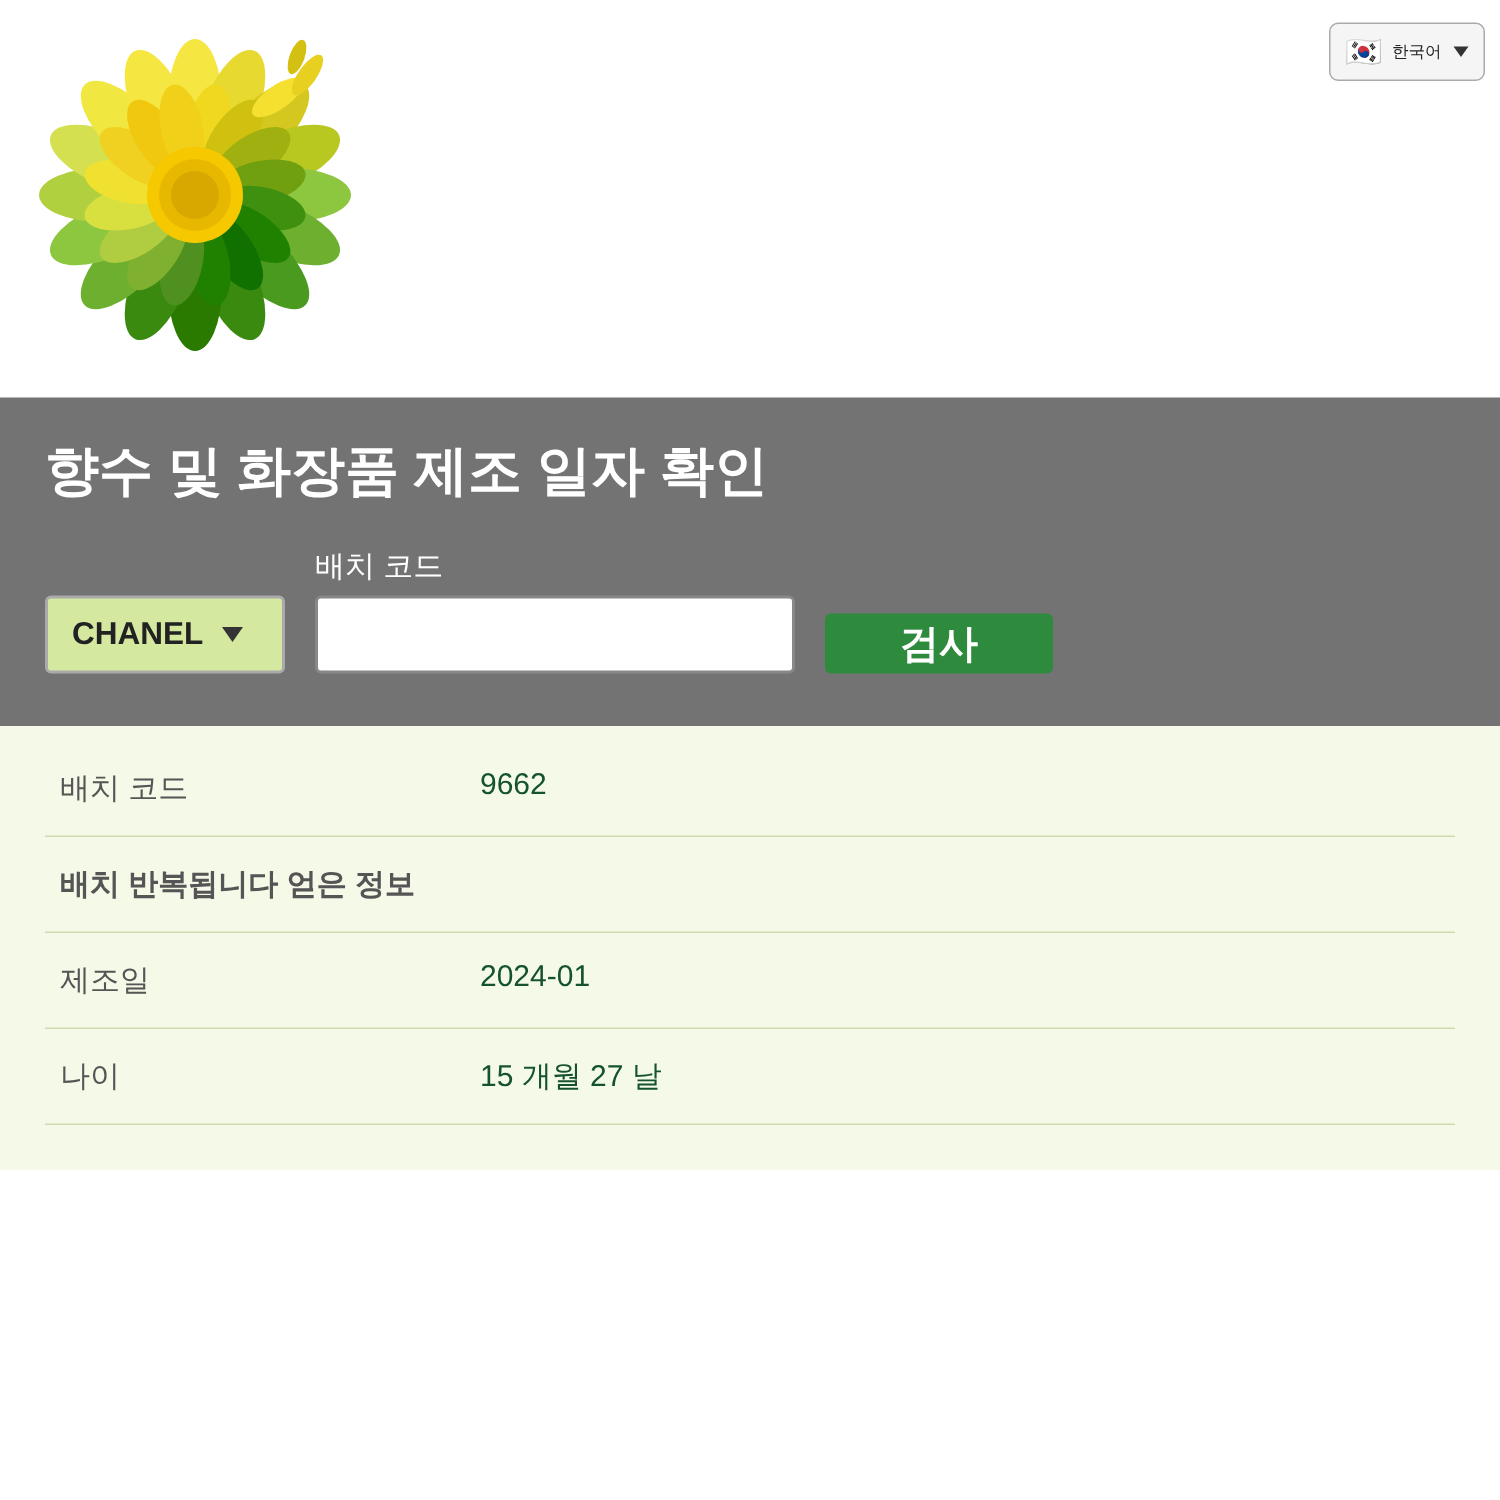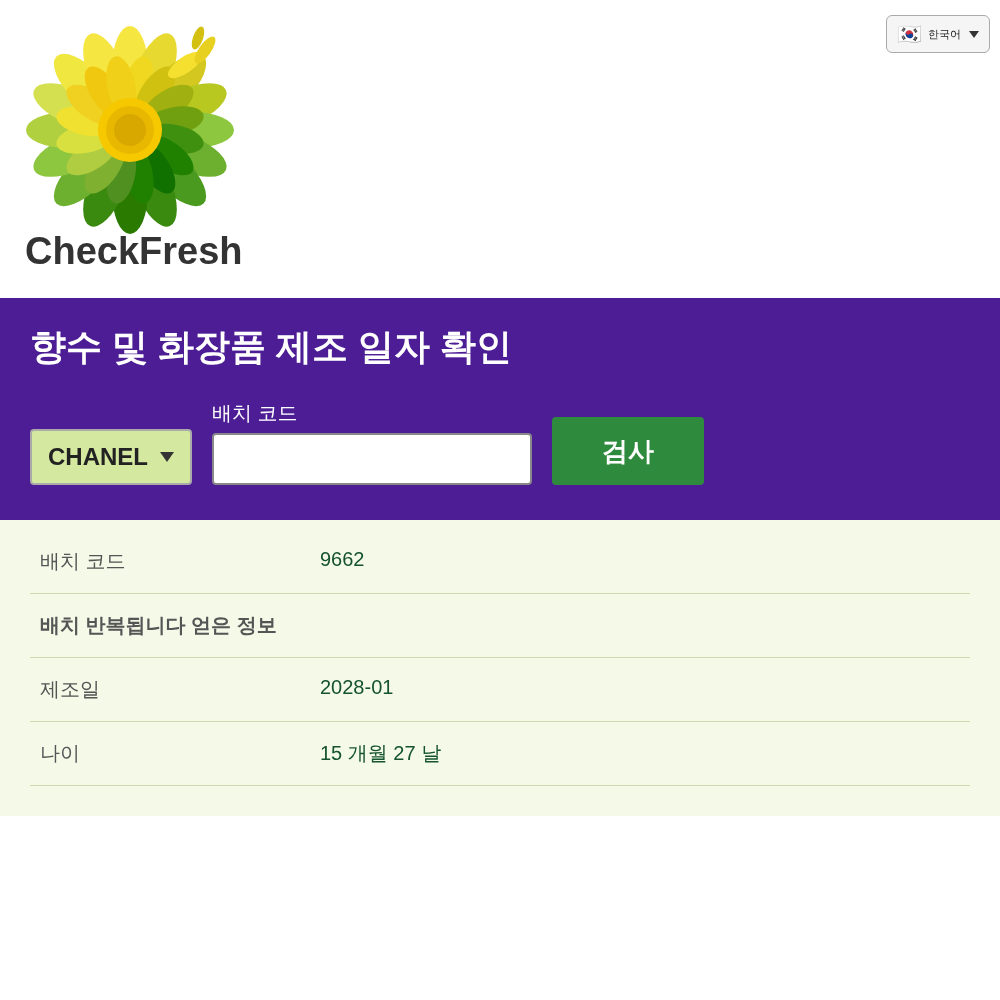--- a/index.html
+++ b/index.html
@@ -69,21 +69,21 @@
     .logo-text {
       font-size: 38px;
       font-weight: bold;
       color: #333;
       margin-top: -10px;
       margin-left: 5px;
     }
 
     
     .green-banner {
-      background: #4c1d95;
+      background: #737373;
       padding: 25px 30px 35px 30px;
       margin-top: 5px;
     }
 
     .banner-title {
       font-size: 36px;
       font-weight: bold;
       color: #ffffff;
       margin-bottom: 25px;
     }
@@ -95,21 +95,21 @@
     }
 
     .brand-selector {
       display: flex;
       align-items: center;
       gap: 4px;
       background: #d4e8a0;
       border: 2px solid #aaa;
       border-radius: 4px;
       padding: 12px 16px;
-      font-size: 24px;
+      font-size: 21px;
       font-weight: bold;
       color: #222;
       cursor: pointer;
       min-width: 160px;
     }
 
     .brand-chevron {
       width: 0;
       height: 0;
       border-left: 7px solid transparent;
@@ -144,21 +144,21 @@
 
     .search-button {
       background: #2e8b3e;
       color: #ffffff;
       border: none;
       border-radius: 4px;
       padding: 14px 50px;
       font-size: 26px;
       font-weight: bold;
       cursor: pointer;
-      height: 68px;
+      height: 40px;
       display: flex;
       align-items: center;
       white-space: nowrap;
       margin-top: 20px;
     }
 
     
     .results-area {
       background: #f5f9e8;
       padding: 10px 30px 30px 30px;
@@ -248,21 +248,20 @@
         <circle r="32" fill="#f5c800"></circle>
         <circle r="24" fill="#e8b800"></circle>
         <circle r="16" fill="#d8a800"></circle>
       </g>
 
       <ellipse cx="165" cy="45" rx="20" ry="8" fill="#f5e030" transform="rotate(-35,165,45)"></ellipse>
       <ellipse cx="185" cy="30" rx="16" ry="6" fill="#e8d020" transform="rotate(-55,185,30)"></ellipse>
       <ellipse cx="178" cy="18" rx="12" ry="5" fill="#d4c010" transform="rotate(-70,178,18)"></ellipse>
     </svg>
 
-    <div class="logo-text">CheckFresh</div>
   </div>
 </div>
 
 <div class="green-banner">
   <div class="banner-title">향수 및 화장품 제조 일자 확인</div>
   <div class="form-row">
 
     <div class="brand-selector">
       <span>CHANEL</span>
       <span class="brand-chevron"></span>
@@ -283,21 +282,21 @@
     <tr class="result-row">
           <td>배치 코드</td>
           <td>9662</td>
         </tr>
         <tr class="result-row">
           <td class="result-label-bold" style="font-weight: bold;">배치 반복됩니다 얻은 정보</td>
           <td></td>
         </tr>
         <tr class="result-row">
           <td>제조일</td>
-          <td>2028-01</td>
+          <td>2024-01</td>
         </tr>
         <tr class="result-row">
           <td>나이</td>
           <td>15 개월 27 날</td>
         </tr>
       </tbody>
   </table>
 </div>
 
 </body></html>

